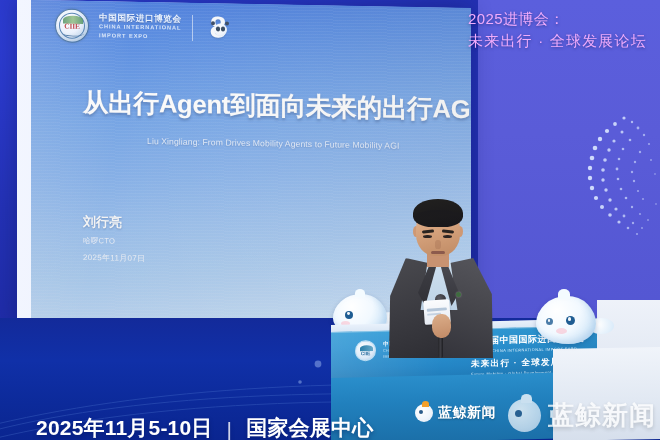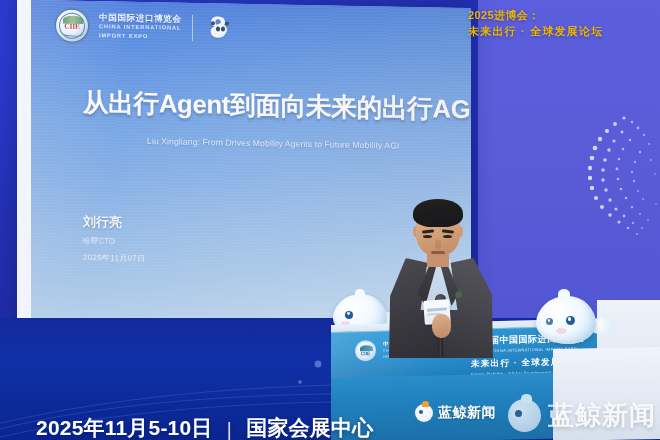--- a/index.html
+++ b/index.html
@@ -139,22 +139,22 @@
   .slide-speaker{
     position:absolute;left:52px;top:212px;
   }
   .sp-name{font-size:13px;font-weight:bold;color:#ffffff;text-shadow:0 1px 2px rgba(40,70,130,.35);}
   .sp-role{font-size:7.6px;color:#f0f5ff;margin-top:5px;letter-spacing:.2px;}
   .sp-date{font-size:8px;color:#f4f8ff;margin-top:6px;letter-spacing:.3px;}
 
   
   .forum-banner{
     position:absolute;left:468px;top:8px;width:192px;
-    color:#eab308;font-weight:bold;line-height:1.45;
-    font-size:11px;letter-spacing:.4px;
+    color:#f0abfc;font-weight:normal;line-height:1.45;
+    font-size:15px;letter-spacing:.4px;
     text-shadow:0 1px 3px rgba(20,30,90,.5);
   }
   .forum-banner .l2{letter-spacing:1.2px;}
 
   
   .podium-top{
     position:absolute;left:331px;top:321px;width:329px;height:13px;
     background:linear-gradient(180deg,#e9f1fb 0%, #cfdff0 100%);
     transform:skewY(-1.4deg);
   }

